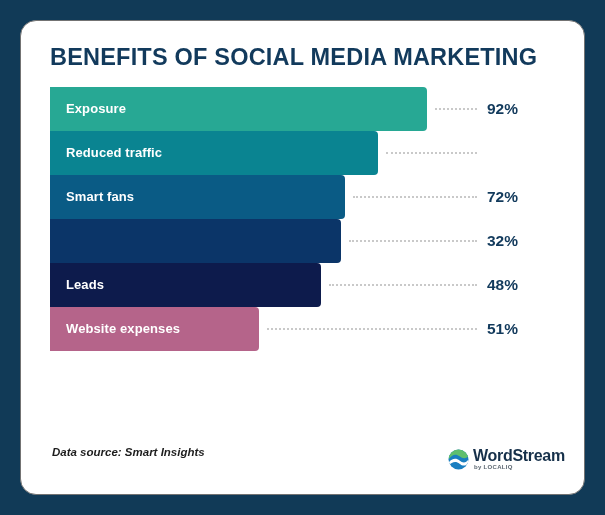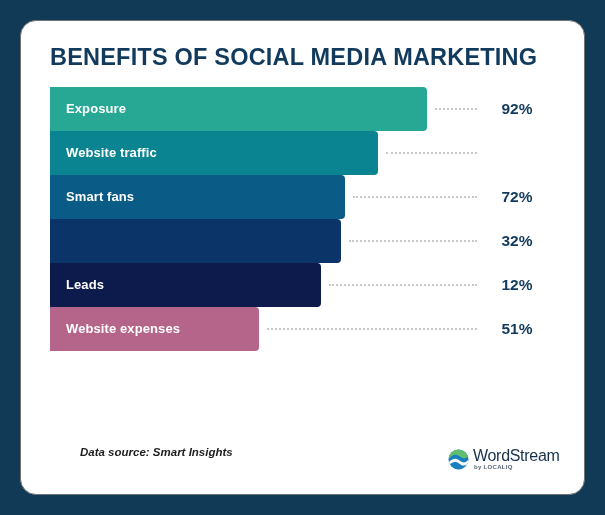--- a/index.html
+++ b/index.html
@@ -79,57 +79,56 @@
     height: 0;
     border-top: 2px dotted #c9c9c9;
   }
   .value {
     position: absolute;
     top: 0;
     height: 44px;
     line-height: 44px;
     left: 466px;
     width: 60px;
-    text-align: center;
+    text-align: left;
     font-size: 15.5px;
     font-weight: bold;
     color: #123a5c;
     white-space: nowrap;
   }
   .source {
     position: absolute;
     left: 31px;
     top: 425px;
     font-size: 11.5px;
     font-style: italic;
     font-weight: bold;
     color: #1d1d1d;
     white-space: nowrap;
-    margin-left: 28px;
   }
   .logo {
     position: absolute;
     left: 427px;
     top: 424px;
     width: 110px;
     height: 30px;
   }
   .logo-mark {
     position: absolute;
     left: 0;
     top: 4px;
     width: 21px;
     height: 21px;
   }
   .logo-word {
     position: absolute;
     left: 25px;
     top: 2px;
     font-size: 16px;
-    font-weight: normal;
+    font-weight: bold;
     color: #16304a;
     letter-spacing: -0.3px;
     white-space: nowrap;
   }
   .logo-sub {
     position: absolute;
     left: 26px;
     top: 19px;
     font-size: 6px;
     font-weight: bold;
@@ -150,38 +149,38 @@
     <div class="chart" id="chart">
         <div class="row">
           <div class="leader" style="left: 414.2px; width: 41.8px;"></div>
           <div class="bar" style="width: 377.2px; background: rgb(39, 168, 148);"></div>
           <div class="bar-label">Exposure</div>
           <div class="value">92%</div>
         </div>
         <div class="row">
           <div class="leader" style="left: 365px; width: 91px;"></div>
           <div class="bar" style="width: 328px; background: rgb(10, 132, 145);"></div>
-          <div class="bar-label">Website traffic</div>
+          <div class="bar-label">Reduced traffic</div>
         </div>
         <div class="row">
           <div class="leader" style="left: 332.2px; width: 123.8px;"></div>
           <div class="bar" style="width: 295.2px; background: rgb(10, 91, 133);"></div>
           <div class="bar-label">Smart fans</div>
           <div class="value">72%</div>
         </div>
         <div class="row">
           <div class="leader" style="left: 328.1px; width: 127.9px;"></div>
           <div class="bar" style="width: 291.1px; background: rgb(11, 53, 104);"></div>
           <div class="value">32%</div>
         </div>
         <div class="row">
           <div class="leader" style="left: 307.6px; width: 148.4px;"></div>
           <div class="bar" style="width: 270.6px; background: rgb(13, 27, 76);"></div>
           <div class="bar-label">Leads</div>
-          <div class="value">12%</div>
+          <div class="value">48%</div>
         </div>
         <div class="row">
           <div class="leader" style="left: 246.1px; width: 209.9px;"></div>
           <div class="bar" style="width: 209.1px; background: rgb(181, 100, 138);"></div>
           <div class="bar-label">Website expenses</div>
           <div class="value">51%</div>
         </div>
       </div>
 
     <div class="source">Data source: Smart Insights</div>

